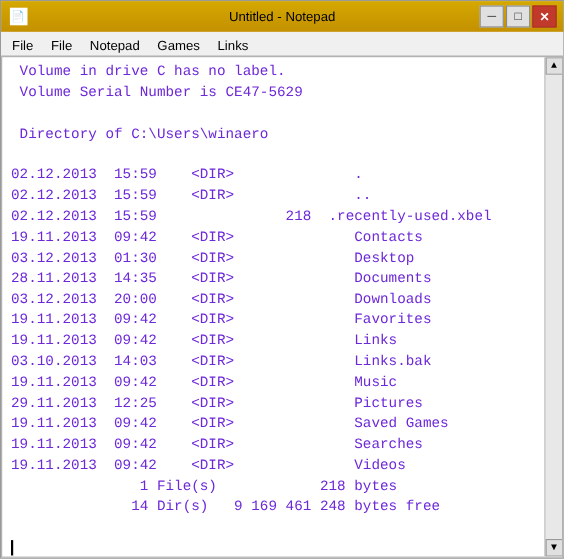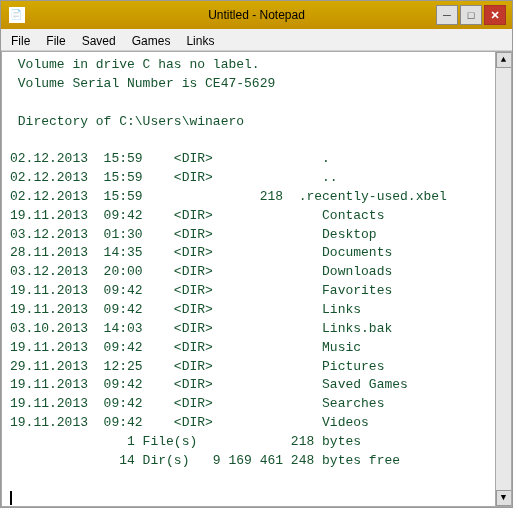--- a/index.html
+++ b/index.html
@@ -130,21 +130,21 @@
     }
 
     .text-content {
       flex: 1;
       padding: 4px 8px;
       font-family: 'Courier New', Courier, monospace;
       font-size: 13px;
       line-height: 1.45;
       white-space: pre;
       overflow: hidden;
-      color: #14532d;
+      color: #6d28d9;
     }
 
     .scrollbar-v {
       width: 16px;
       background: #f0f0f0;
       border-left: 1px solid #aaa;
       display: flex;
       flex-direction: column;
       align-items: center;
       flex-shrink: 0;
@@ -198,21 +198,21 @@
     <div class="title-bar-buttons">
       <div class="tb-btn minimize">─</div>
       <div class="tb-btn maximize">□</div>
       <div class="tb-btn close">✕</div>
     </div>
   </div>
 
   <div class="menu-bar">
     <span class="menu-item">File</span>
     <span class="menu-item">File</span>
-    <span class="menu-item">Saved</span>
+    <span class="menu-item">Notepad</span>
     <span class="menu-item">Games</span>
     <span class="menu-item">Links</span>
   </div>
 
   <div class="editor-area">
     <div class="text-content" id="text-display"> Volume in drive C has no label.
  Volume Serial Number is CE47-5629
 
  Directory of C:\Users\winaero
 

